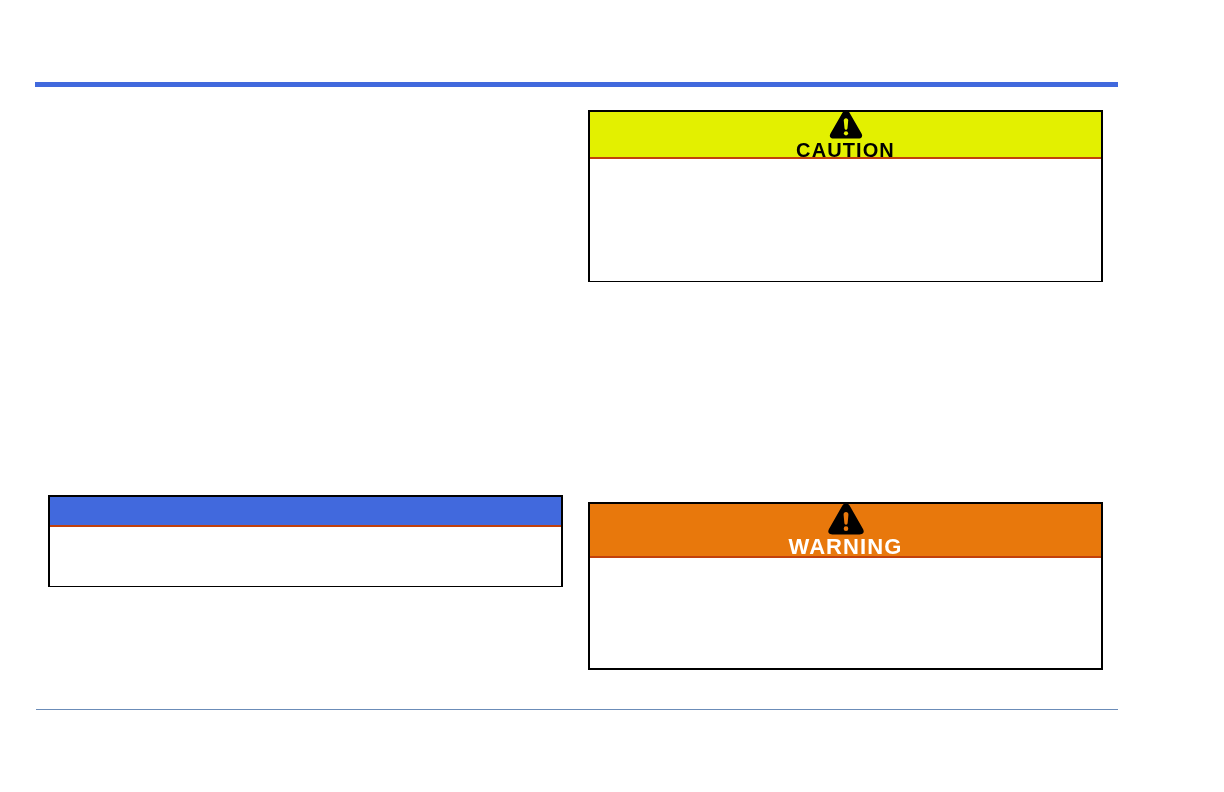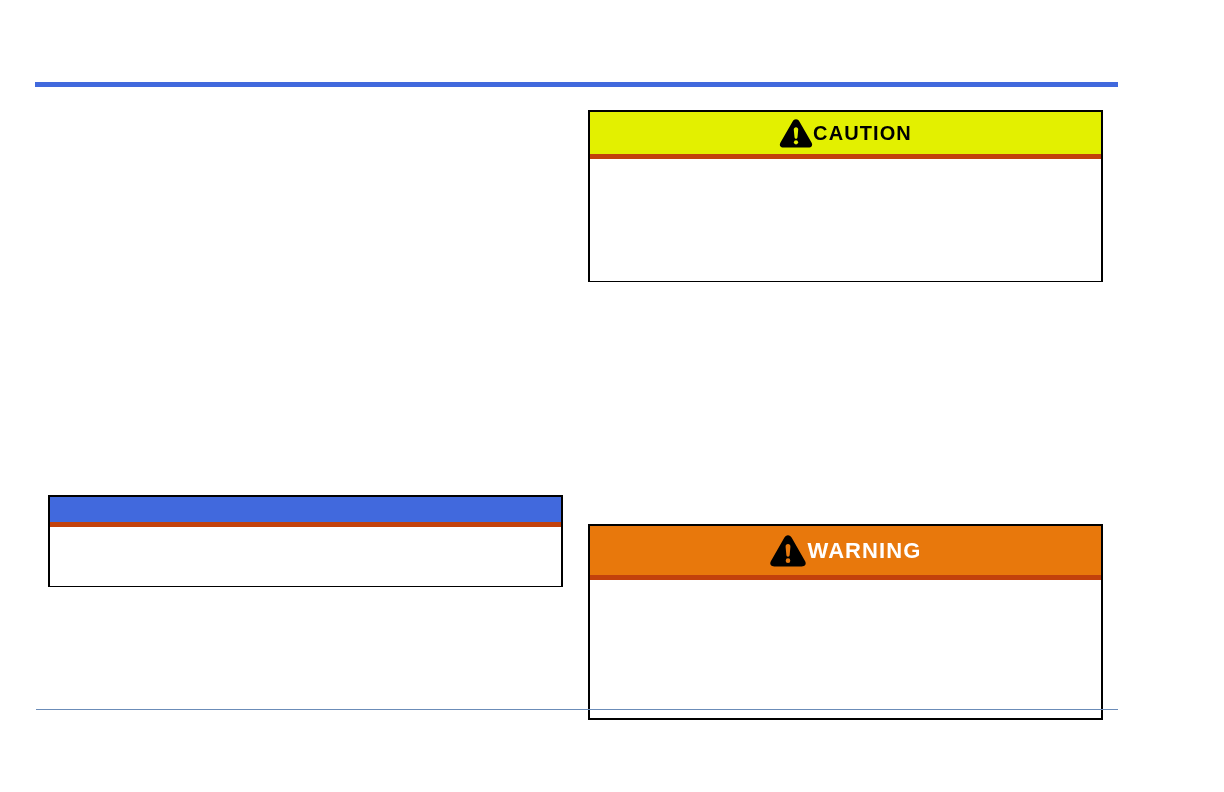--- a/index.html
+++ b/index.html
@@ -38,21 +38,22 @@
     position: absolute;
     box-sizing: border-box;
     border: 2px solid #000000;
     background: #ffffff;
   }
   .callout-header {
     box-sizing: border-box;
     display: flex;
     align-items: center;
     justify-content: center;
-    border-bottom: 5px solid #c2410c;
+    border-bottom: 2px solid #c2410c;
+    flex-direction: column;
   }
   .callout-body {
     box-sizing: border-box;
     background: #ffffff;
   }
   .callout-title {
     font-weight: bold;
     letter-spacing: 1.1px;
     line-height: 1;
     white-space: nowrap;
@@ -75,23 +76,23 @@
   }
   #caution-box .callout-title {
     color: #000000;
     font-size: 20px;
   }
   #caution-box .callout-body { height: 122px; }
 
   
   #warning-box {
     left: 588px;
-    top: 524px;
+    top: 502px;
     width: 515px;
-    height: 196px;
+    height: 168px;
   }
   #warning-box .callout-header {
     height: 54px;
     background: #e8780c;
   }
   #warning-box .callout-title {
     color: #ffffff;
     font-size: 22px;
   }
   #warning-box .callout-body { height: 99px; }

